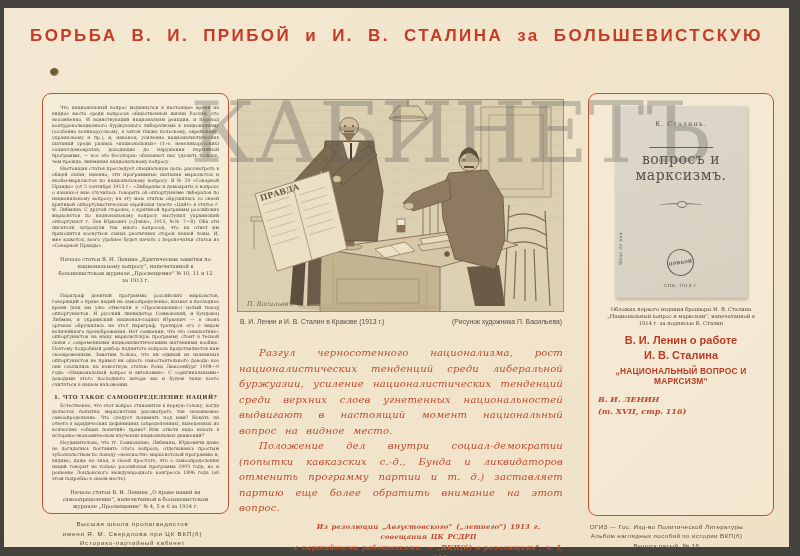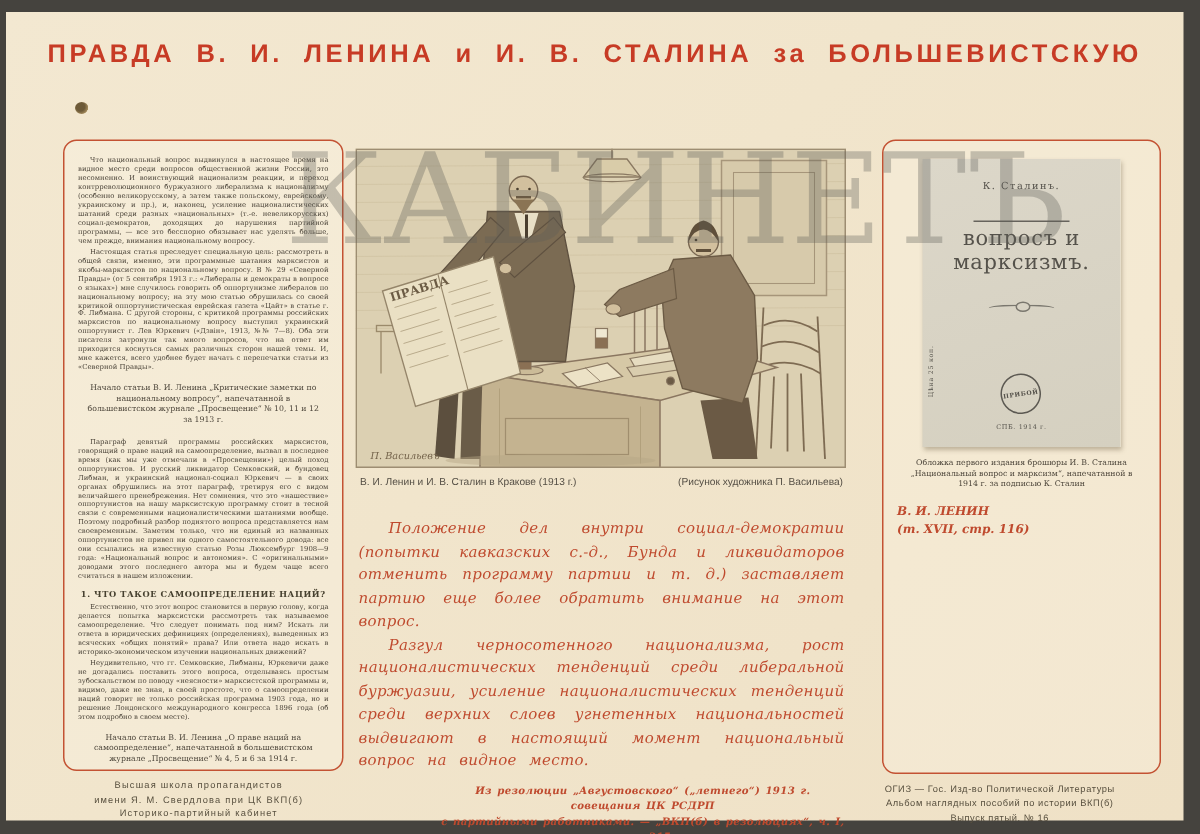--- a/index.html
+++ b/index.html
@@ -89,21 +89,21 @@
                font-family:"DejaVu Serif",serif; text-align:right; }
   .wm1 { font-size:84px; line-height:.95; letter-spacing:0; color:rgba(95,93,88,.33); white-space:nowrap; }
   .wm2 { font-size:26px; font-weight:bold; letter-spacing:6px; margin-top:-16px; color:rgba(95,93,88,.30); }
 </style>
 </head>
 <body>
 
 <div class="paper">
   <div class="hole"></div>
 
-  <div class="title l1">ПРАВДА  В. И. ЛЕНИНА  и  И. В. СТАЛИНА  за  БОЛЬШЕВИСТСКУЮ</div>
+  <div class="title l1">БОРЬБА  В. И. ПРИБОЙ  и  И. В. СТАЛИНА  за  БОЛЬШЕВИСТСКУЮ</div>
 
   <div class="panel left">
     <div class="micro">
       <p>Что национальный вопрос выдвинулся в настоящее время на видное место среди вопросов общественной жизни России, это несомненно. И воинствующий национализм реакции, и переход контрреволюционного буржуазного либерализма к национализму (особенно великорусскому, а затем также польскому, еврейскому, украинскому и пр.), и, наконец, усиление националистических шатаний среди разных «национальных» (т.-е. невеликорусских) социал-демократов, доходящих до нарушения партийной программы, — все это бесспорно обязывает нас уделять больше, чем прежде, внимания национальному вопросу.</p>
       <p>Настоящая статья преследует специальную цель: рассмотреть в общей связи, именно, эти программные шатания марксистов и якобы-марксистов по национальному вопросу. В № 29 «Северной Правды» (от 5 сентября 1913 г.: «Либералы и демократы в вопросе о языках») мне случилось говорить об оппортунизме либералов по национальному вопросу; на эту мою статью обрушилась со своей критикой оппортунистическая еврейская газета «Цайт» в статье г. Ф. Либмана. С другой стороны, с критикой программы российских марксистов по национальному вопросу выступил украинский оппортунист г. Лев Юркевич («Дзвін», 1913, №№ 7—8). Оба эти писателя затронули так много вопросов, что на ответ им приходится коснуться самых различных сторон нашей темы. И, мне кажется, всего удобнее будет начать с перепечатки статьи из «Северной Правды».</p>
     </div>
     <div class="micro-caption">Начало статьи В. И. Ленина „Критические заметки по национальному вопросу“, напечатанной в большевистском журнале „Просвещение“ № 10, 11 и 12 за 1913 г.</div>
 
     <div class="micro">
       <p>Параграф девятый программы российских марксистов, говорящий о праве наций на самоопределение, вызвал в последнее время (как мы уже отмечали в «Просвещении») целый поход оппортунистов. И русский ликвидатор Семковский, и бундовец Либман, и украинский национал-социал Юркевич — в своих органах обрушились на этот параграф, третируя его с видом величайшего пренебрежения. Нет сомнения, что это «нашествие» оппортунистов на нашу марксистскую программу стоит в тесной связи с современными националистическими шатаниями вообще. Поэтому подробный разбор поднятого вопроса представляется нам своевременным. Заметим только, что ни единый из названных оппортунистов не привел ни одного самостоятельного довода: все они ссылались на известную статью Розы Люксембург 1908—9 года: «Национальный вопрос и автономия». С «оригинальными» доводами этого последнего автора мы и будем чаще всего считаться в нашем изложении.</p>
@@ -235,39 +235,44 @@
       <rect x="0.5" y="0.5" width="326" height="212" fill="none" stroke="#9d8d72" stroke-width="1"></rect>
     </svg>
   </div>
 
   <div class="caption-row">
     <span>В. И. Ленин и И. В. Сталин в Кракове (1913 г.)</span>
     <span>(Рисунок художника П. Васильева)</span>
   </div>
 
   <div class="red-quote">
+    <p>Разгул черносотенного национализма, рост националистических тенденций среди либеральной буржуазии, усиление националистических тенденций среди верхних слоев угнетенных национальностей выдвигают в настоящий момент национальный вопрос на видное место.</p>
     <p>Положение дел внутри социал-демократии (попытки кавказских с.-д., Бунда и ликвидаторов отменить программу партии и т. д.) заставляет партию еще более обратить внимание на этот вопрос.</p>
-    <p>Разгул черносотенного национализма, рост националистических тенденций среди либеральной буржуазии, усиление националистических тенденций среди верхних слоев угнетенных национальностей выдвигают в настоящий момент национальный вопрос на видное место.</p>
     <div class="red-source">
       <div>Из резолюции „Августовского“ („летнего“) 1913 г. совещания ЦК РСДРП</div>
       <div>с партийными работниками. — „ВКП(б) в резолюциях“, ч. I, стр. 215</div>
     </div>
   </div>
 
   <div class="panel right">
     <div class="book-cover">
       <div class="bc-author">К.  Сталинъ.</div>
       <div class="bc-title2">вопросъ и марксизмъ.</div>
       <div class="bc-ornament"></div>
       <div class="bc-price">Цѣна 25 коп.</div>
       <div class="bc-stamp">ПРИБОЙ</div>
       <div class="bc-imprint">СПБ.  1914 г.</div>
     </div>
     <div class="cover-caption">Обложка первого издания брошюры И. В. Сталина „Национальный вопрос и марксизм“, напечатанной в 1914 г. за подписью К. Сталин</div>
 
+    <div class="lenin-head">
+      <div class="lh1">В. И. Ленин о работе</div>
+      <div class="lh1">И. В. Сталина</div>
+      <div class="lh3">„НАЦИОНАЛЬНЫЙ ВОПРОС И МАРКСИЗМ“</div>
+    </div>
     <div class="lenin-sig">
       <div>В. И. ЛЕНИН</div>
       <div>(т. XVII, стр. 116)</div>
     </div>
   </div>
 
   <div class="institution">
     <div>Высшая  школа  пропагандистов</div>
     <div>имени Я. М. Свердлова при ЦК ВКП(б)</div>
     <div>Историко-партийный кабинет</div>

